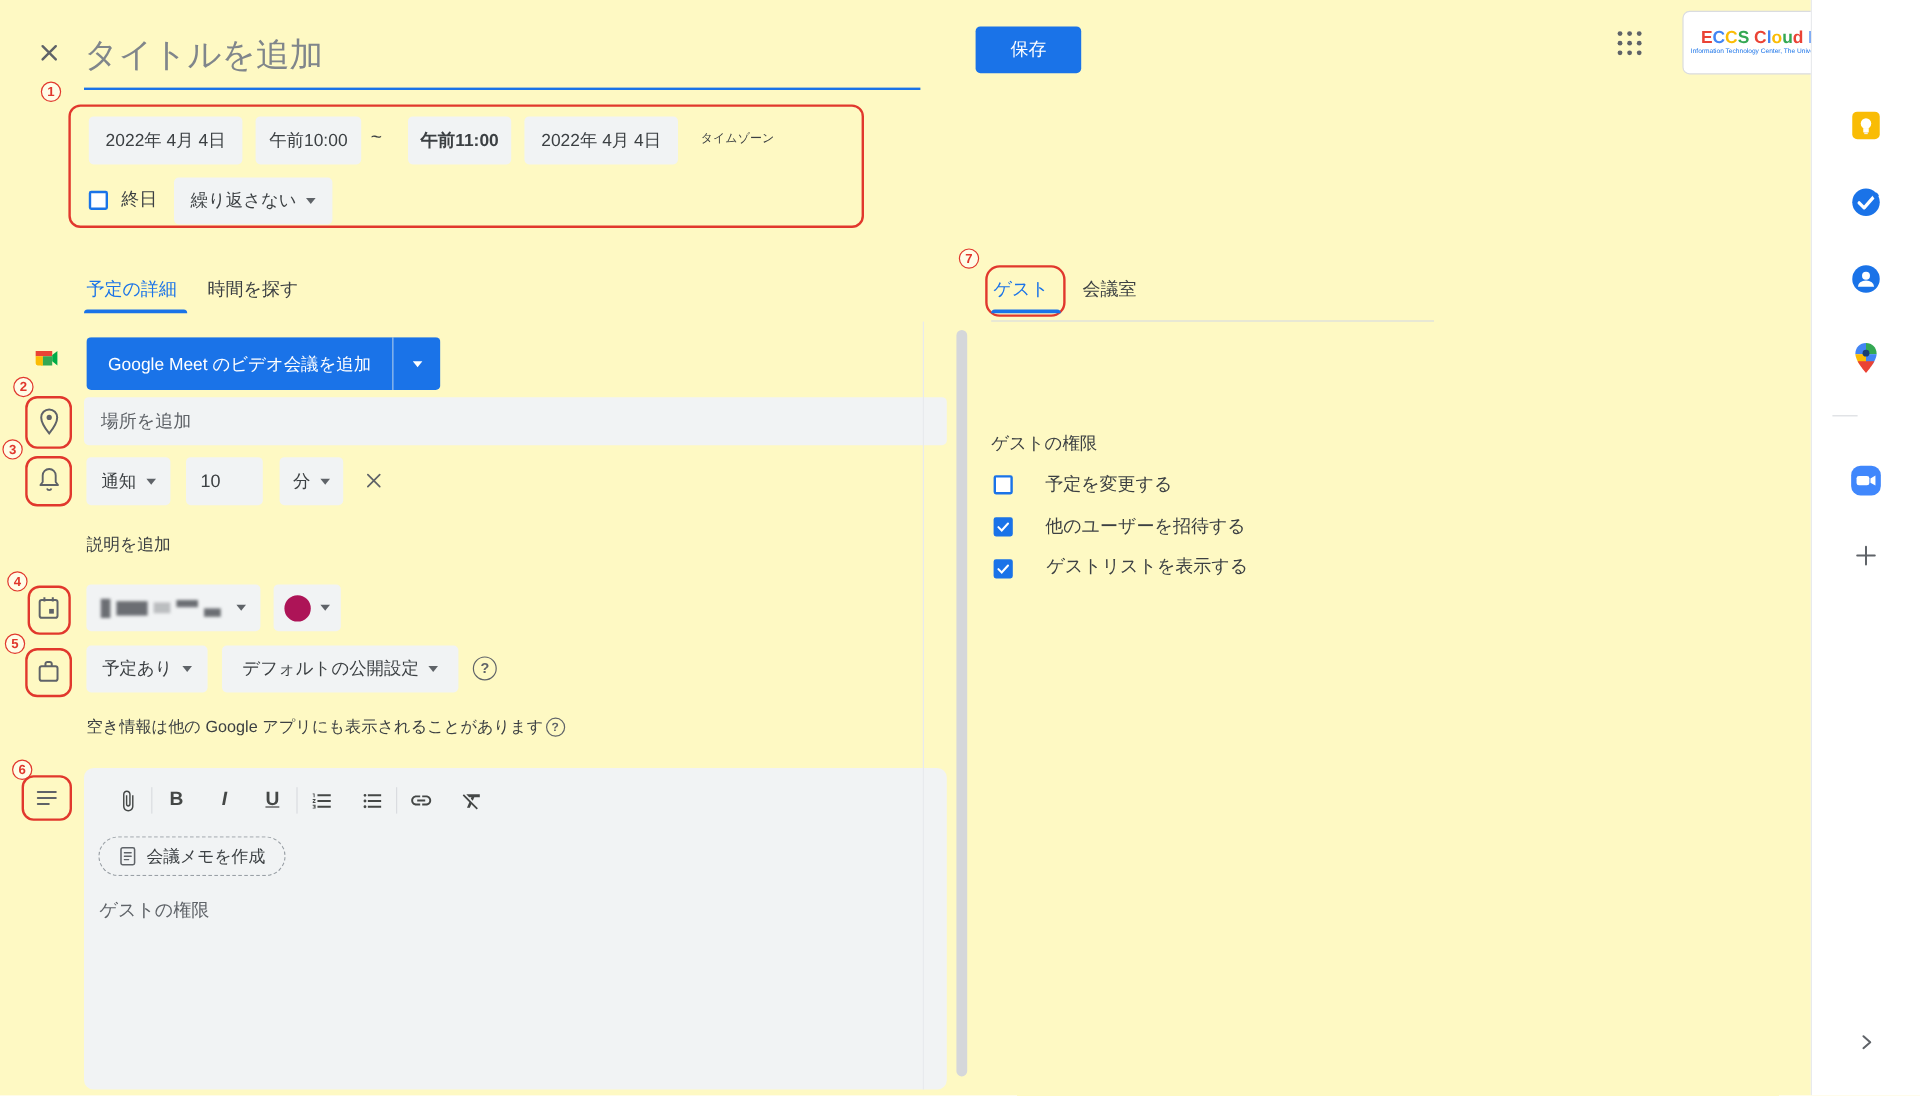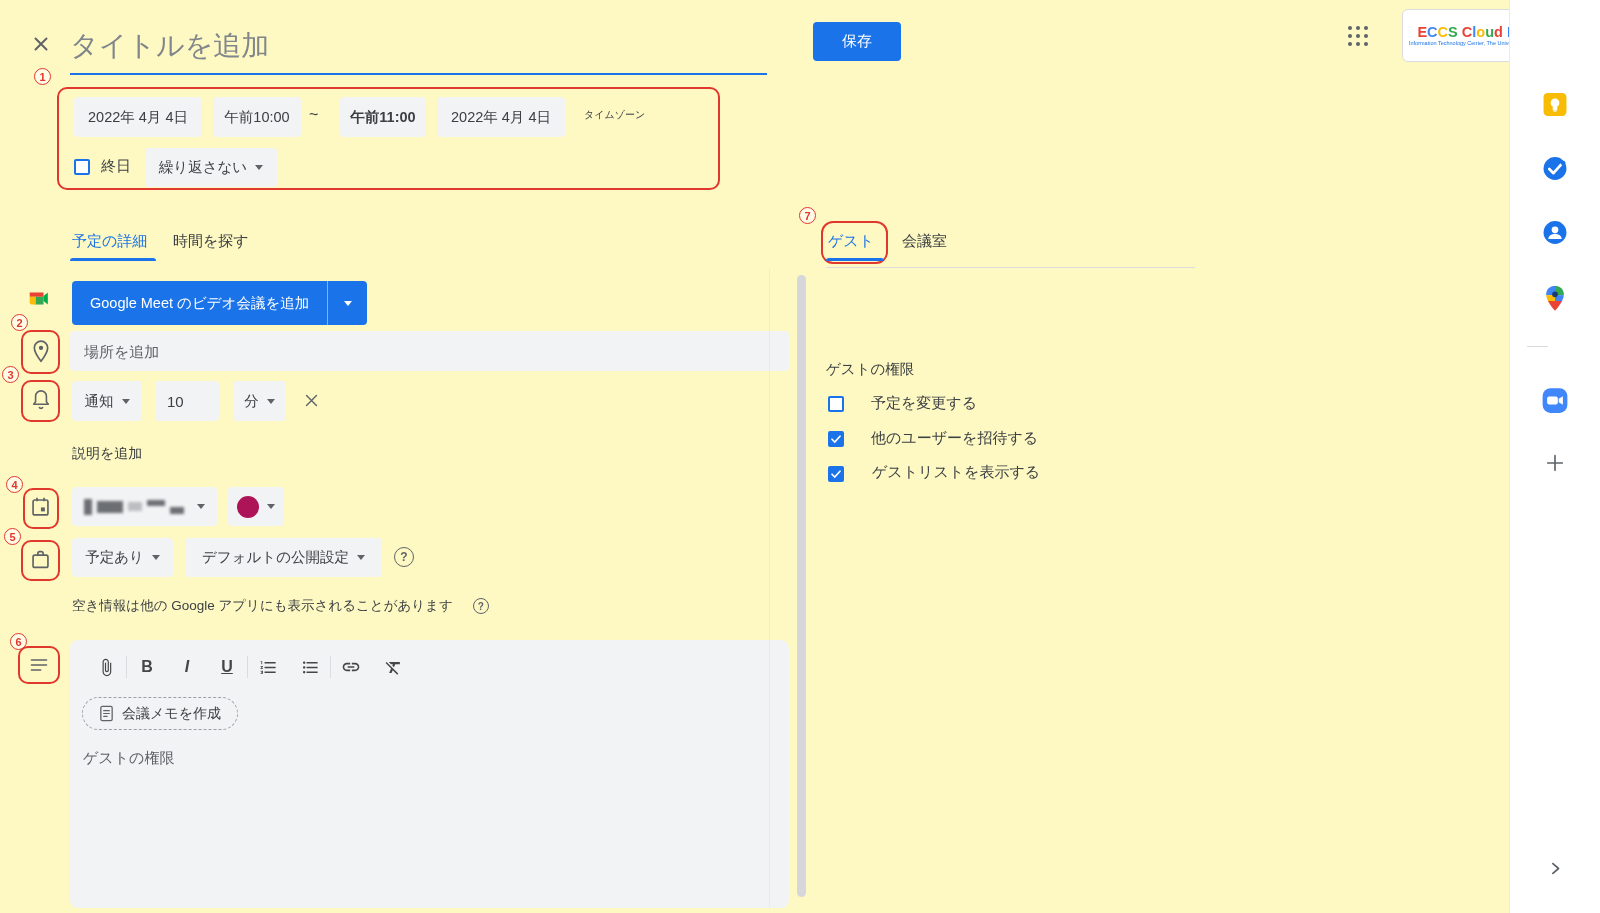--- a/index.html
+++ b/index.html
@@ -257,21 +257,21 @@
   <div class="abs chip" style="left:72px;top:538px;width:101px;height:39px;">
     <span>予定あり</span>
     <span class="caret"></span>
   </div>
   <div class="abs chip" style="left:185px;top:538px;width:197px;height:39px;">
     <span>デフォルトの公開設定</span>
     <span class="caret"></span>
   </div>
   <div class="abs help-circle" style="left:394px;top:547px;width:20px;height:20px;font-size:12px;">?</div>
 
-  <div class="abs" style="left:72px;top:597px;font-size:13.5px;color:var(--text);display:flex;align-items:center;gap:20px;">
+  <div class="abs" style="left:72px;top:597px;font-size:13.5px;color:var(--text);display:flex;align-items:center;gap:2px;">
     <span>空き情報は他の Google アプリにも表示されることがあります</span>
     <span class="help-circle" style="width:16px;height:16px;font-size:10px;">?</span>
   </div>
 
   <div class="abs annot-num" style="left:10px;top:633px;">6</div>
   <div class="abs annot-box" style="left:18px;top:646px;width:42px;height:38px;"></div>
   <div class="abs" style="left:29px;top:656px;">
     <svg width="20" height="18" viewBox="0 0 24 20">
       <path d="M3 4 h18 M3 10 h18 M3 16 h11" stroke="#5f6368" stroke-width="2" stroke-linecap="round"></path>
     </svg>

